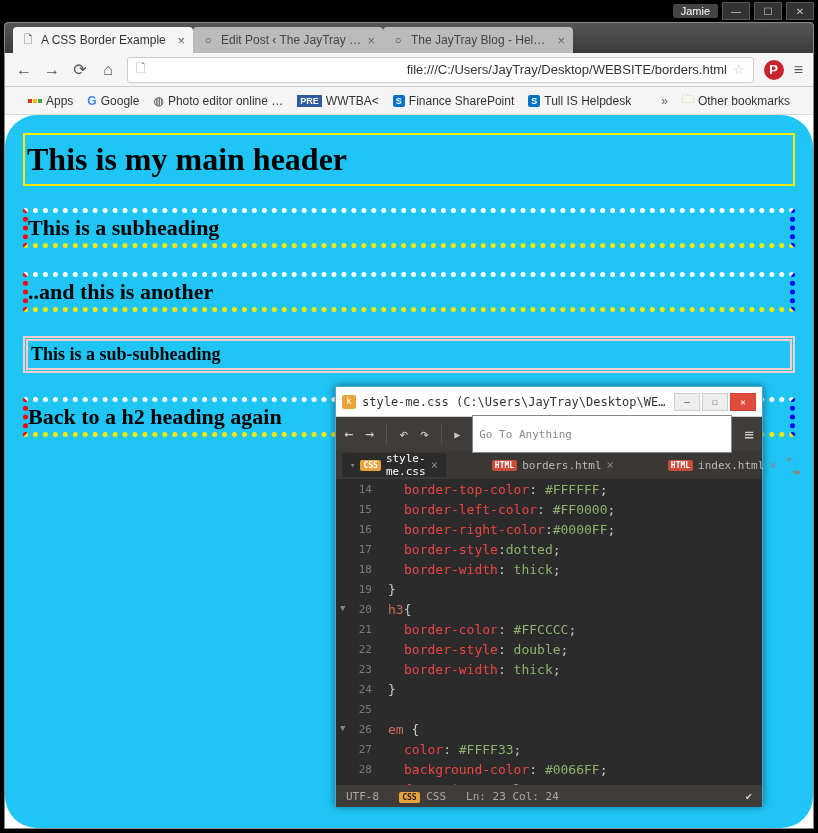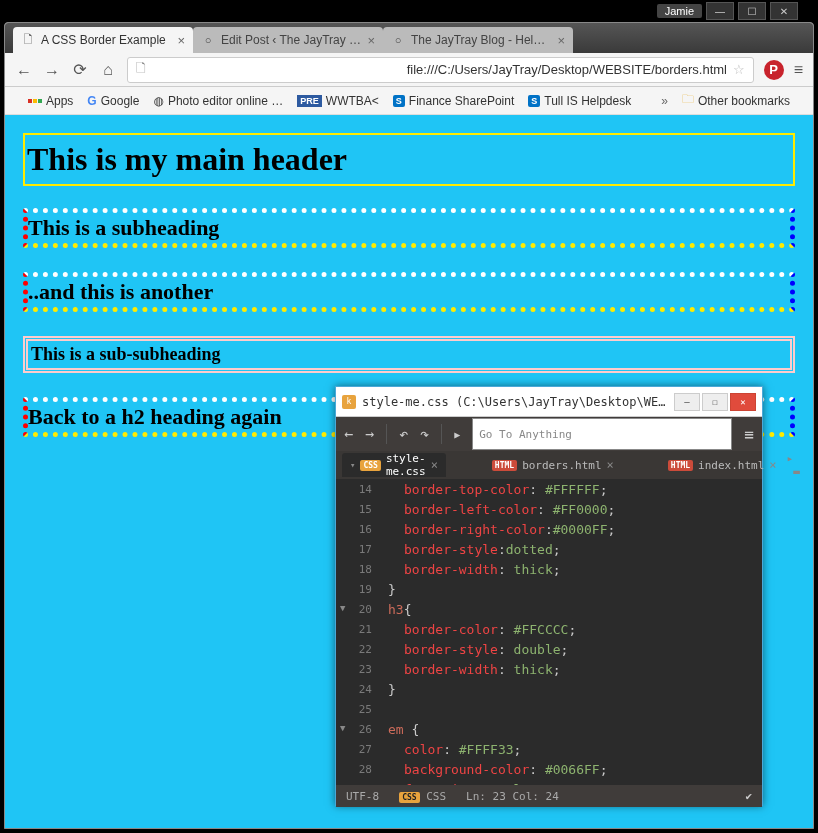--- a/index.html
+++ b/index.html
@@ -1,19 +1,19 @@
 <!DOCTYPE html>
 <html><head>
 <meta charset="utf-8">
 <style>
 * { box-sizing: border-box; margin: 0; padding: 0; }
 body { width: 818px; height: 833px; background: #000; font-family: Arial, sans-serif; position: relative; overflow: hidden; }
 
 
-.win-titlebar { position: absolute; top: 0; right: 16px; height: 22px; display: flex; align-items: center; gap: 4px; padding: 0 4px; }
+.win-titlebar { position: absolute; top: 0; right: 0; height: 22px; display: flex; align-items: center; gap: 4px; padding: 0 4px; }
 .win-user { background: #444; color: #fff; font-size: 11px; padding: 1px 8px; border-radius: 2px; }
 .win-btn { width: 28px; height: 18px; background: #333; border: 1px solid #555; display: flex; align-items: center; justify-content: center; color: #ccc; font-size: 10px; cursor: default; }
 
 
 .chrome { position: absolute; top: 22px; left: 4px; width: 810px; height: 807px; background: #fff; border: 1px solid #888; border-radius: 4px 4px 0 0; overflow: hidden; }
 
 
 .tabstrip { height: 30px; background: linear-gradient(#555, #3a3a3a); display: flex; align-items: flex-end; padding-left: 8px; gap: 0; }
 .tab { height: 26px; background: #f5f5f5; border-radius: 4px 4px 0 0; padding: 0 8px; display: flex; align-items: center; gap: 6px; font-size: 12px; color: #333; min-width: 180px; max-width: 190px; }
 .tab.inactive { background: #bbb; color: #444; min-width: 180px; }
@@ -36,38 +36,38 @@
 .bookbar .bm { display: flex; align-items: center; gap: 4px; white-space: nowrap; }
 .bookbar .apps { display: flex; gap: 1px; }
 .bookbar .apps span { width: 4px; height: 4px; }
 .bookbar .gicon { color: #4285f4; font-weight: bold; }
 .bookbar .wwticon { background: #2d5aa0; color: #fff; font-size: 9px; padding: 1px 3px; font-weight: bold; }
 .bookbar .spicon { background: #0072c6; color: #fff; font-size: 9px; padding: 1px 3px; font-weight: bold; border-radius: 2px; }
 .bookbar .chev { color: #666; margin-left: auto; }
 .bookbar .folder { color: #e8b94f; }
 
 
-.page { background: #1fc5f5; padding: 18px; height: calc(100% - 92px); font-family: "Times New Roman", serif; color: #000; }
+.page { background: #1fc5f5; padding: 18px; height: calc(100% - 92px); font-family: "Times New Roman", serif; color: #000; border-radius: 32px; }
 .page h1 { border: 2px solid #ffeb00; font-size: 32px; font-weight: bold; padding: 6px 2px; margin-bottom: 22px; }
 .page h2 { border-style: dotted; border-width: 5px; border-top-color: #fff; border-bottom-color: #ffeb00; border-left-color: #ff0000; border-right-color: #0000ff; font-size: 22px; font-weight: bold; padding: 2px 0; margin-bottom: 24px; }
 .page h3 { border: 5px double #ffcccc; font-size: 18px; font-weight: bold; padding: 3px 3px; margin-bottom: 24px; }
 
 
 .editor { position: absolute; top: 386px; left: 335px; width: 428px; height: 420px; background: #2b2b2b; border: 1px solid #4aa8d8; box-shadow: 0 0 8px rgba(0,0,0,0.5); font-family: Consolas, monospace; font-size: 12px; }
 .editor-title { height: 30px; background: #fff; border-bottom: 1px solid #ccc; display: flex; align-items: center; padding: 0 6px; gap: 6px; font-size: 12px; color: #333; }
 .editor-title .ico { width: 14px; height: 14px; background: #e8a33d; border-radius: 2px; display: inline-flex; align-items: center; justify-content: center; font-size: 8px; color: #fff; }
 .editor-title .etitle { flex: 1; white-space: nowrap; overflow: hidden; text-overflow: ellipsis; }
 .editor-title .winbtns { display: flex; gap: 2px; }
 .editor-title .wbtn { width: 26px; height: 18px; background: #eee; border: 1px solid #ccc; display: flex; align-items: center; justify-content: center; font-size: 9px; }
 .editor-title .wbtn.close { background: #e04b3c; color: #fff; border-color: #c43; }
 
 .editor-toolbar { height: 34px; background: #403c3a; display: flex; align-items: center; padding: 0 8px; gap: 12px; color: #ccc; }
 .editor-toolbar .ebtn { font-size: 15px; }
 .editor-toolbar .sep { width: 1px; height: 20px; background: #555; }
-.editor-toolbar .goto { flex: 1; height: 32px; background: #fff; border: 1px solid #888; display: flex; align-items: center; padding: 0 6px; font-size: 11px; color: #888; }
+.editor-toolbar .goto { flex: 1; height: 38px; background: #fff; border: 1px solid #888; display: flex; align-items: center; padding: 0 6px; font-size: 11px; color: #888; }
 .editor-toolbar .ham { font-size: 16px; }
 
 .editor-tabs { height: 28px; background: #3a3735; display: flex; align-items: center; padding: 0 6px; gap: 2px; }
 .etab { height: 24px; padding: 0 8px; display: flex; align-items: center; gap: 5px; font-size: 11px; color: #bbb; border-radius: 3px 3px 0 0; }
 .etab.active { background: #2b2b2b; color: #fff; }
 .etab .badge { font-size: 8px; padding: 1px 3px; border-radius: 2px; color: #fff; font-weight: bold; }
 .etab .badge.css { background: #e8a33d; }
 .etab .badge.html { background: #cc4b3a; margin-left: 36px; }
 .etab .ex { color: #888; font-size: 12px; }
 .etab-end { margin-left: auto; color: #888; display: flex; gap: 6px; font-size: 11px; }

